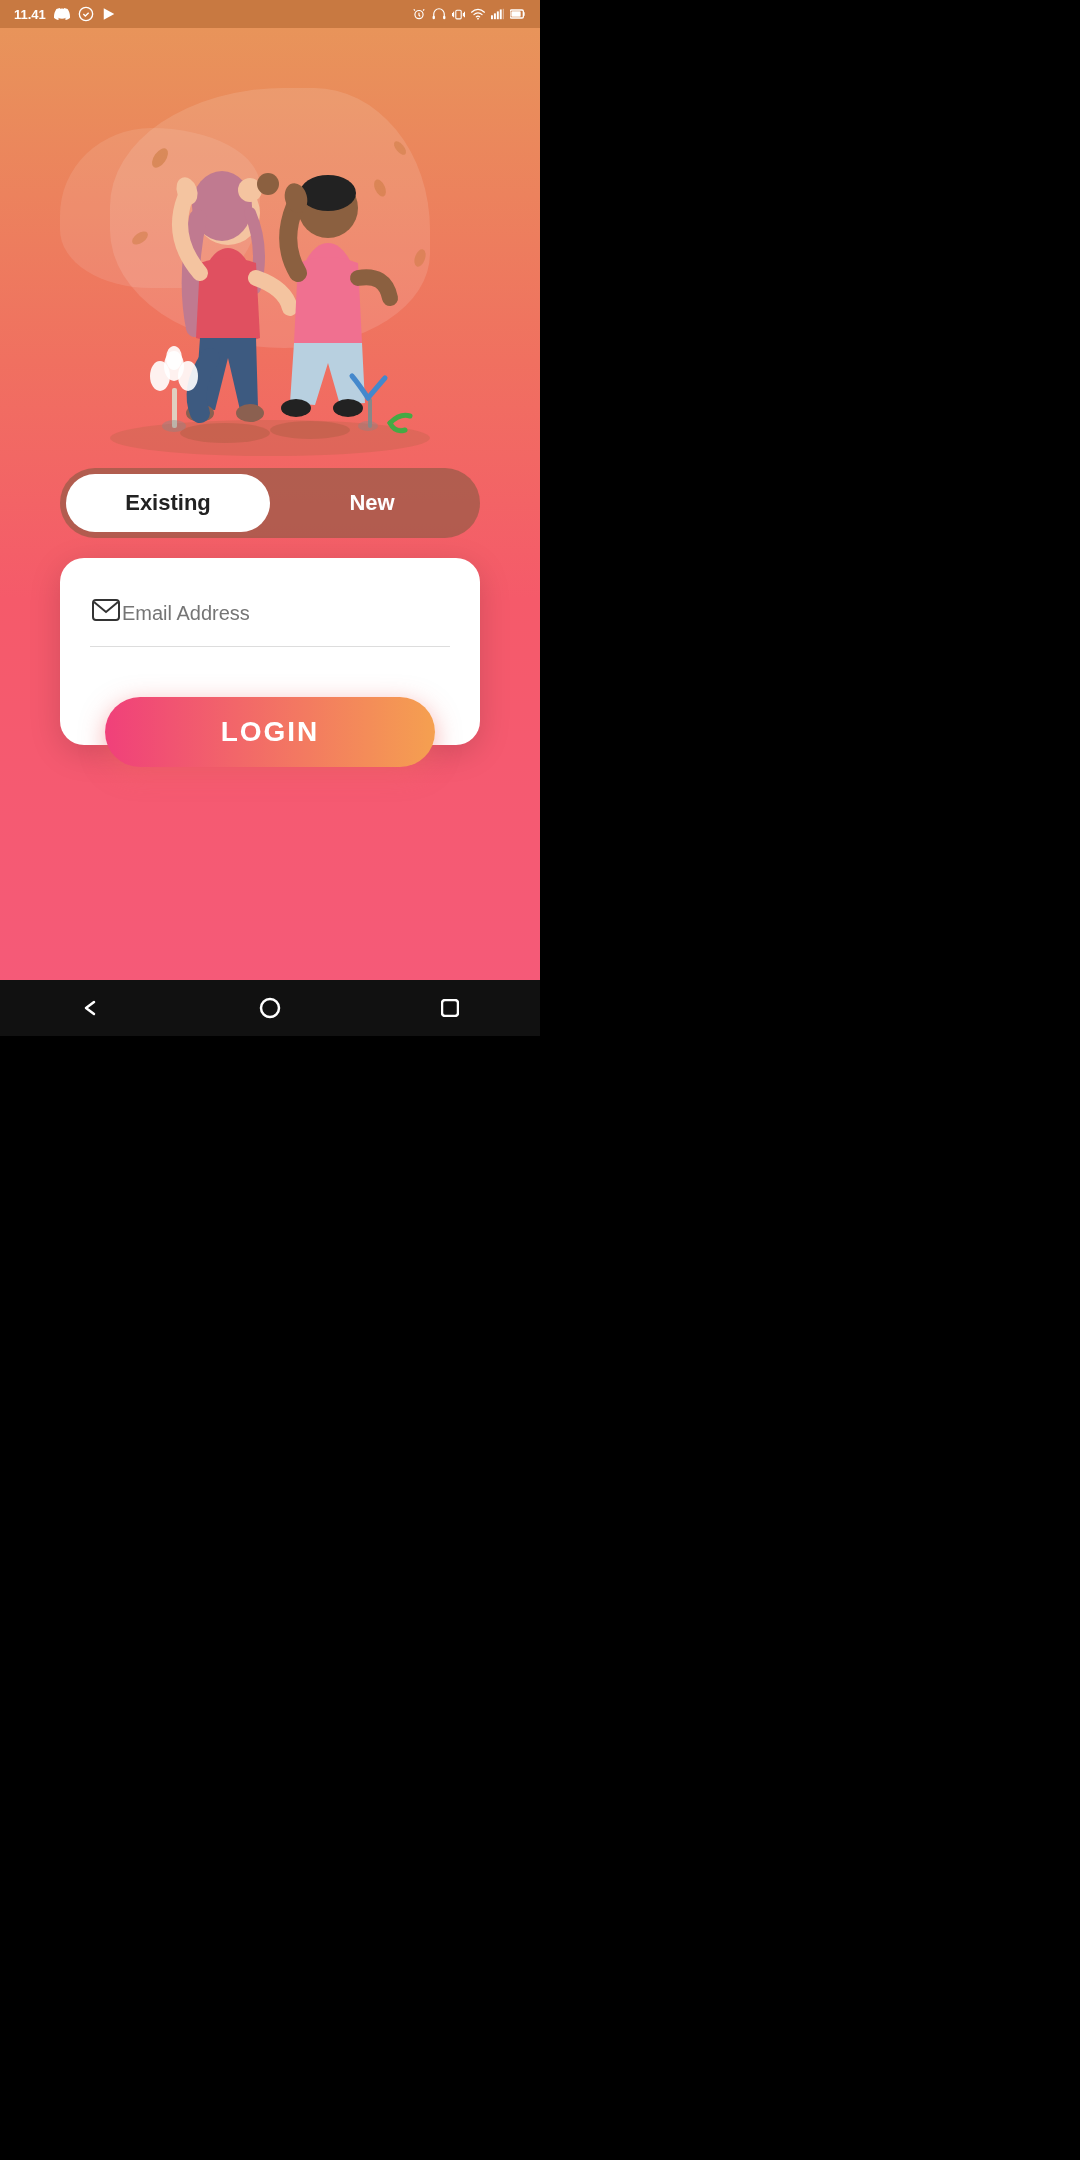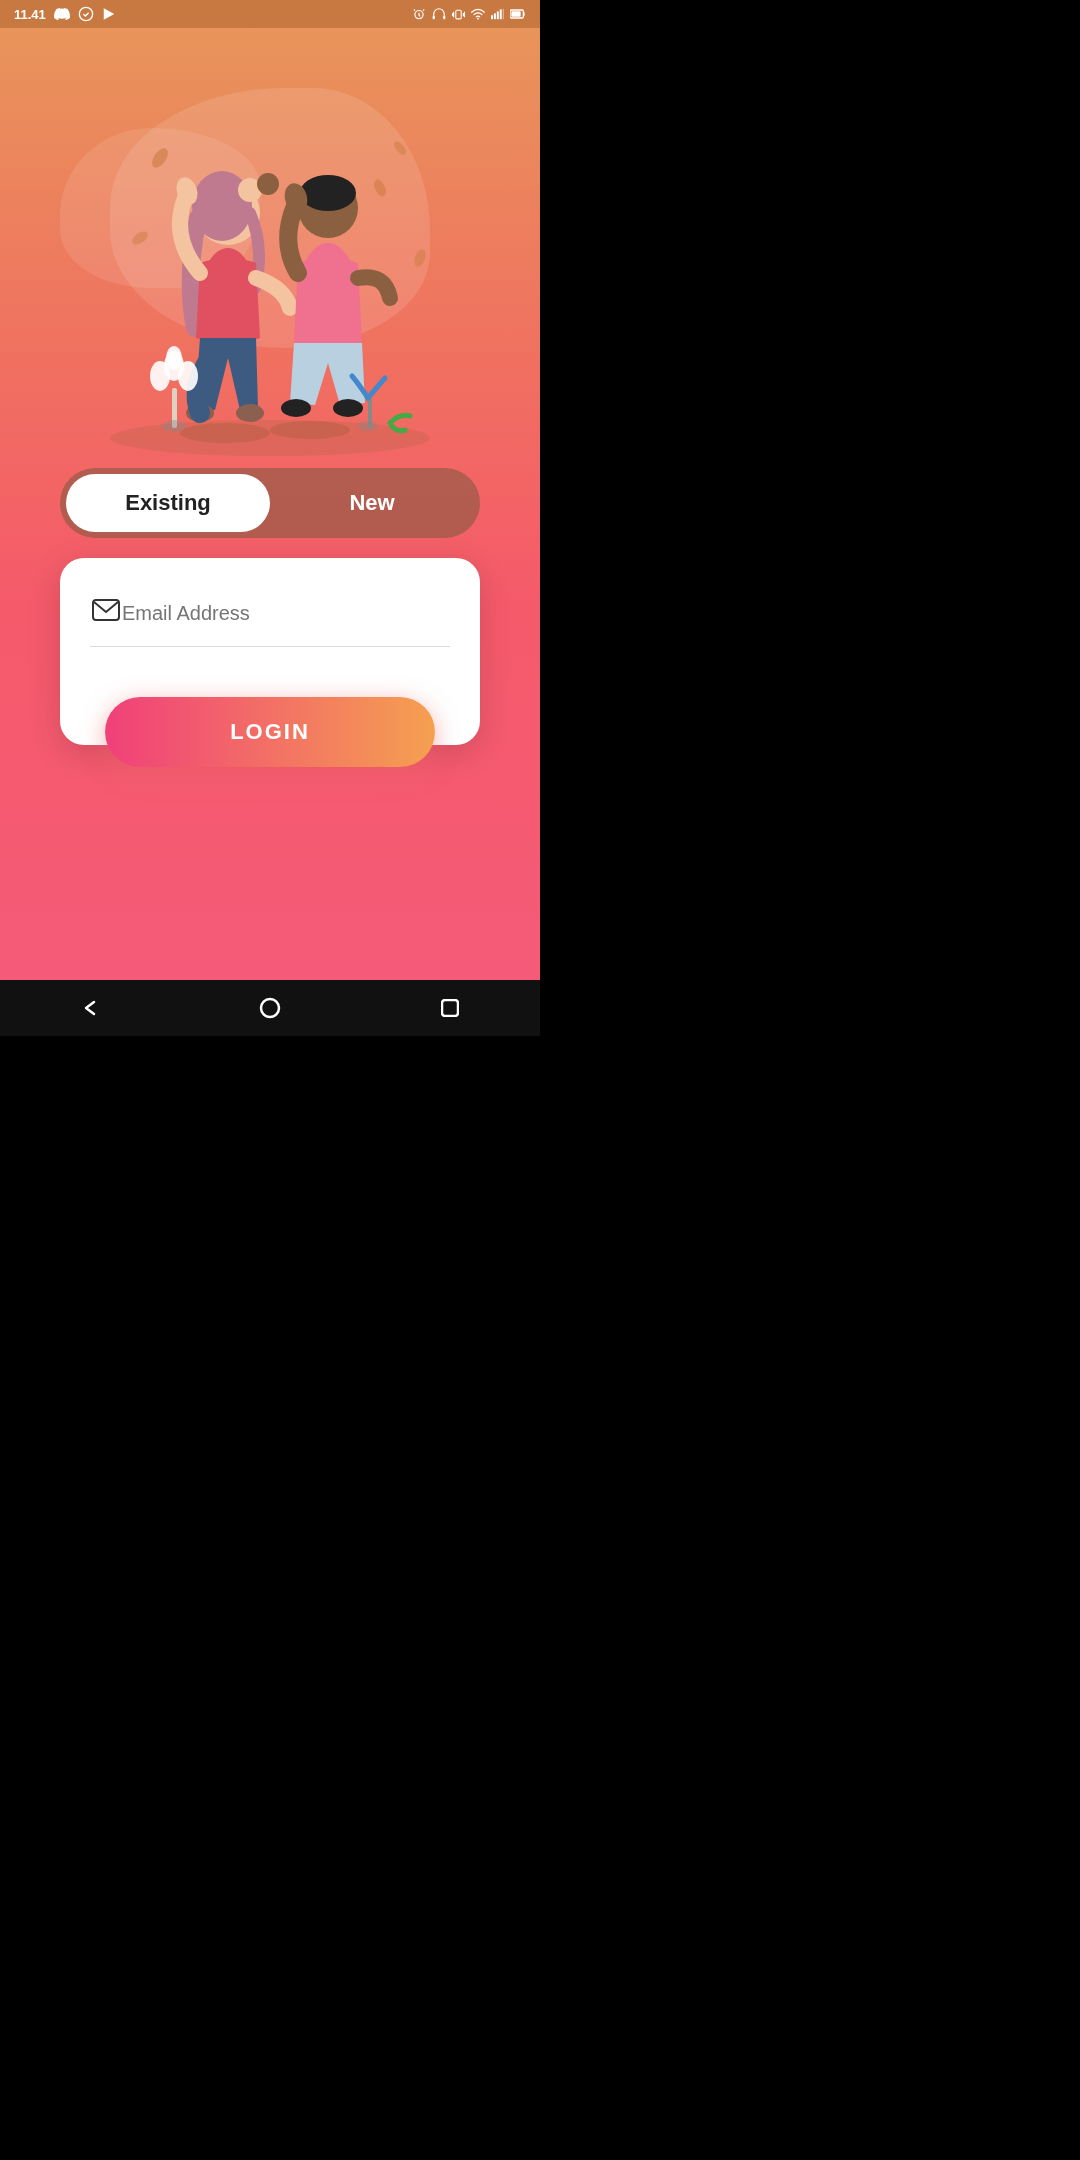--- a/index.html
+++ b/index.html
@@ -174,21 +174,21 @@
       position: absolute;
       bottom: -22px;
       left: 50%;
       transform: translateX(-50%);
       width: 330px;
       height: 70px;
       background: linear-gradient(90deg, #f0407a 0%, #f5a050 100%);
       border-radius: 35px;
       border: none;
       color: white;
-      font-size: 22px;
+      font-size: 28px;
       font-weight: 800;
       letter-spacing: 2px;
       cursor: pointer;
       box-shadow: 0 6px 24px rgba(240,100,100,0.5);
     }
 
     
     .bottom-nav {
       width: 100%;
       height: 56px;

